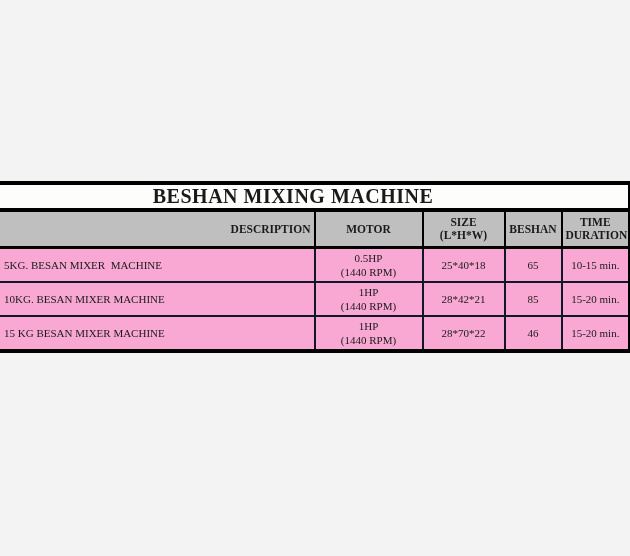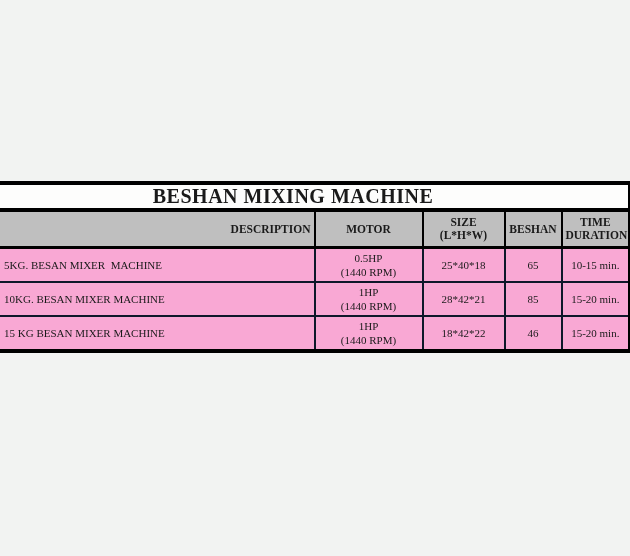--- a/index.html
+++ b/index.html
@@ -139,21 +139,21 @@
         <td>85</td>
         <td>15-20 min.</td>
       </tr>
 
       <tr class="data-row">
         <td class="desc-cell">15 KG BESAN MIXER MACHINE</td>
         <td>
           <span class="motor-line">1HP</span>
           <span class="motor-line">(1440 RPM)</span>
         </td>
-        <td>18*42*22</td>
+        <td>28*70*22</td>
         <td>46</td>
         <td>15-20 min.</td>
       </tr>
 
     </tbody>
       </table>
   </div>
 </div>
 
 </body></html>

